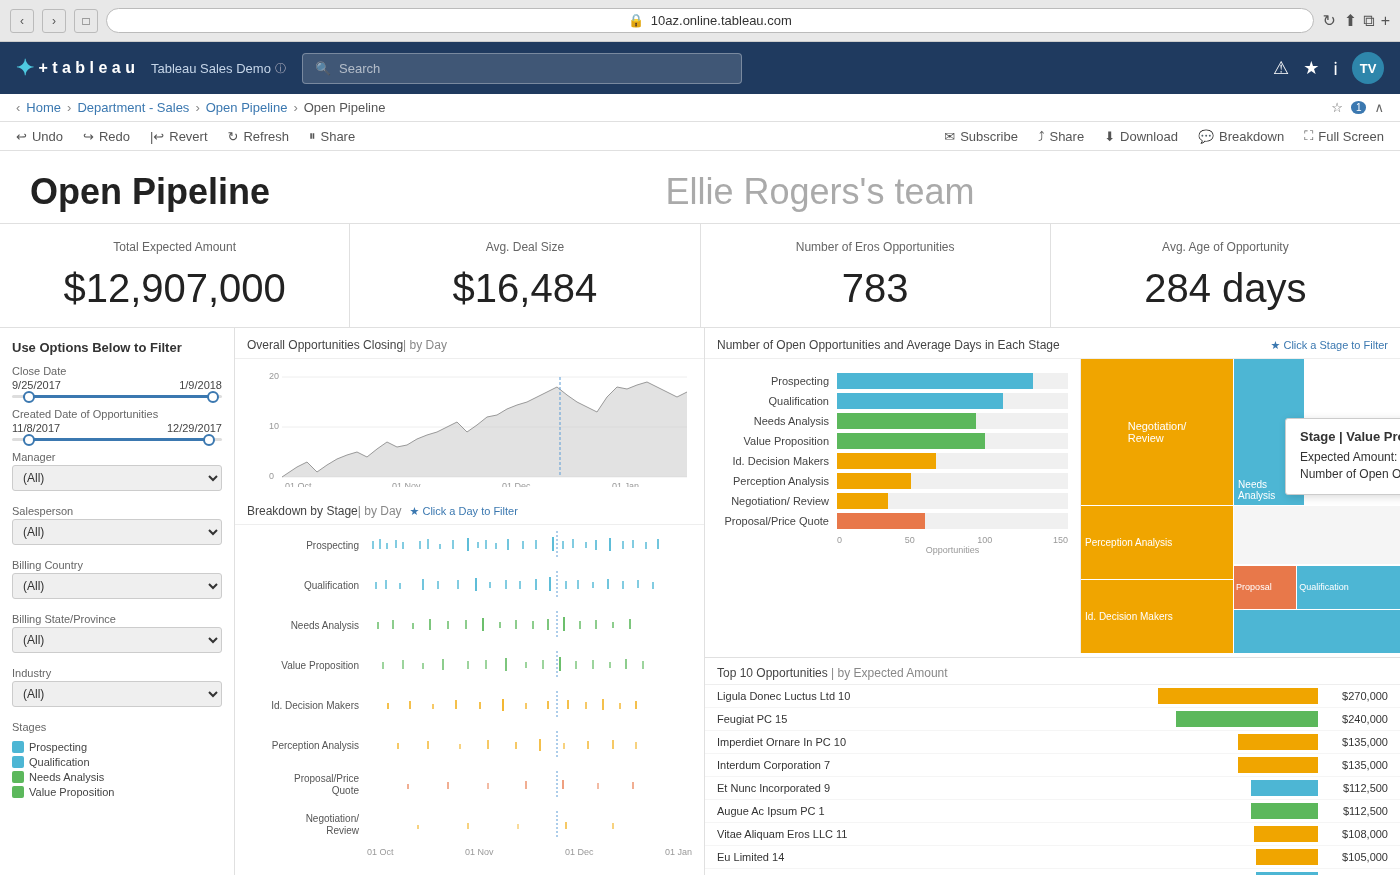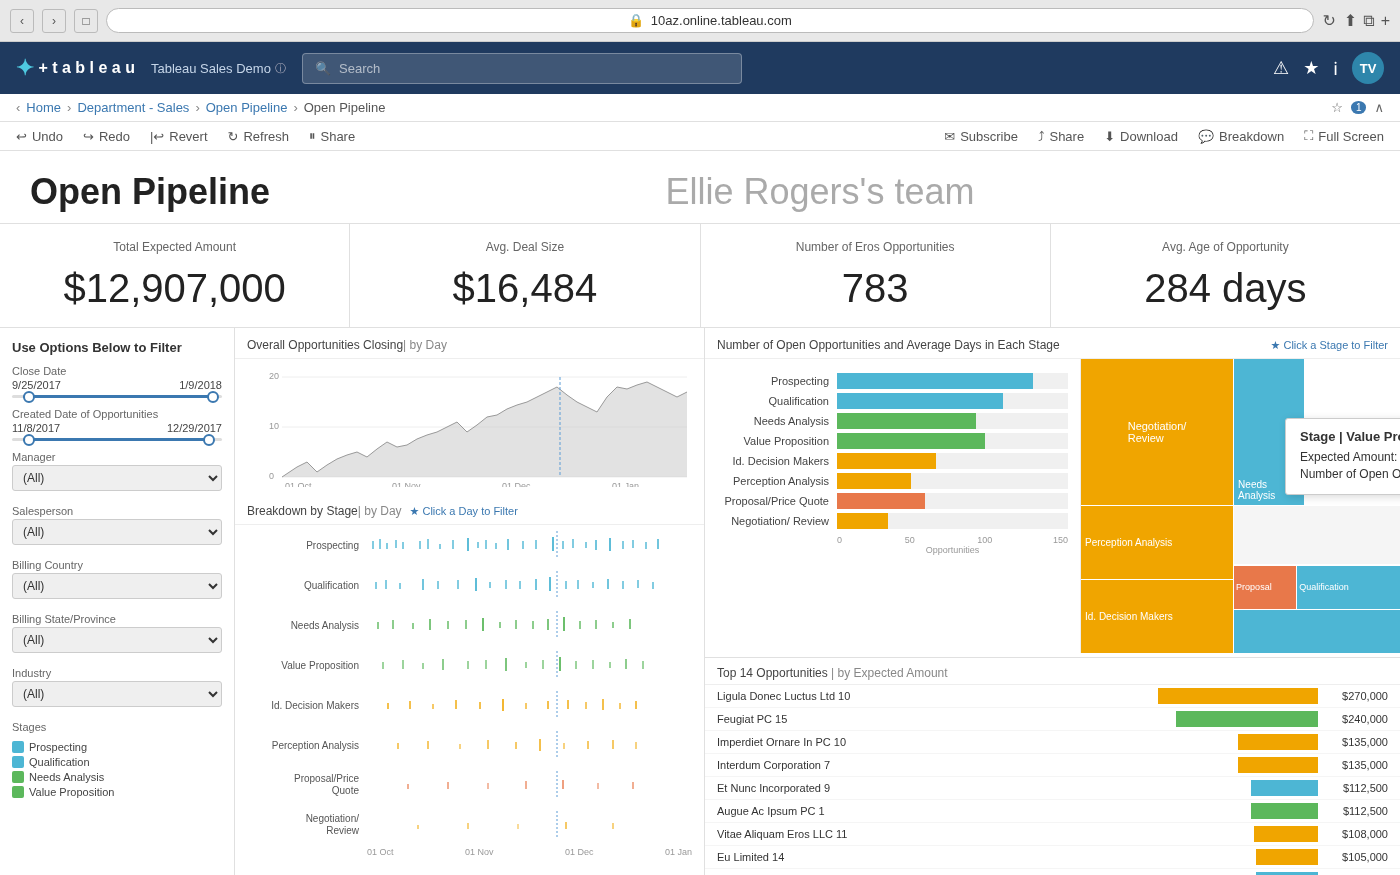--- a/index.html
+++ b/index.html
@@ -646,29 +646,29 @@
                   <div class="hbar-fill" style="width:43%;background:#f0a500;"></div>
                 </div>
               </div>
               <div class="hbar-row">
                 <div class="hbar-label">Perception Analysis</div>
                 <div class="hbar-track" style="width:200px;">
                   <div class="hbar-fill" style="width:32%;background:#f0a500;"></div>
                 </div>
               </div>
               <div class="hbar-row">
+                <div class="hbar-label">Negotiation/ Review</div>
+                <div class="hbar-track" style="width:200px;">
+                  <div class="hbar-fill" style="width:22%;background:#f0a500;"></div>
+                </div>
+              </div>
+              <div class="hbar-row">
                 <div class="hbar-label">Proposal/Price Quote</div>
                 <div class="hbar-track" style="width:200px;">
                   <div class="hbar-fill" style="width:38%;background:#e8784a;"></div>
-                </div>
-              </div>
-              <div class="hbar-row">
-                <div class="hbar-label">Negotiation/ Review</div>
-                <div class="hbar-track" style="width:200px;">
-                  <div class="hbar-fill" style="width:22%;background:#f0a500;"></div>
                 </div>
               </div>
               <div class="hbar-x-axis" style="padding-left:120px;">
                 <span>0</span>
                 <span style="margin-left:30px;">50</span>
                 <span style="margin-left:30px;">100</span>
                 <span style="margin-left:28px;">150</span>
               </div>
               <div style="text-align:center;padding-left:120px;font-size:9px;color:#999;">Opportunities</div>
             </div>
@@ -719,21 +719,21 @@
           </div>
           <div class="tooltip-row">
             <span>Number of Open Opportunities:</span>
             
           </div>
         </div>
       </div>
 
       <div class="right-bottom">
         <div class="top10-title">
-          <span>Top 14 Opportunities</span>
+          <span>Top 10 Opportunities</span>
           <span style="color:#888;">| by Expected Amount</span>
         </div>
         <div id="top10-list">
             <div class="top10-row">
     <div class="top10-name">Ligula Donec Luctus Ltd 10</div>
     <div class="top10-bar-container">
       <div class="top10-bar" style="width:100%;background:#f0a500;"></div>
     </div>
     <div class="top10-value">$270,000</div>
   </div>

